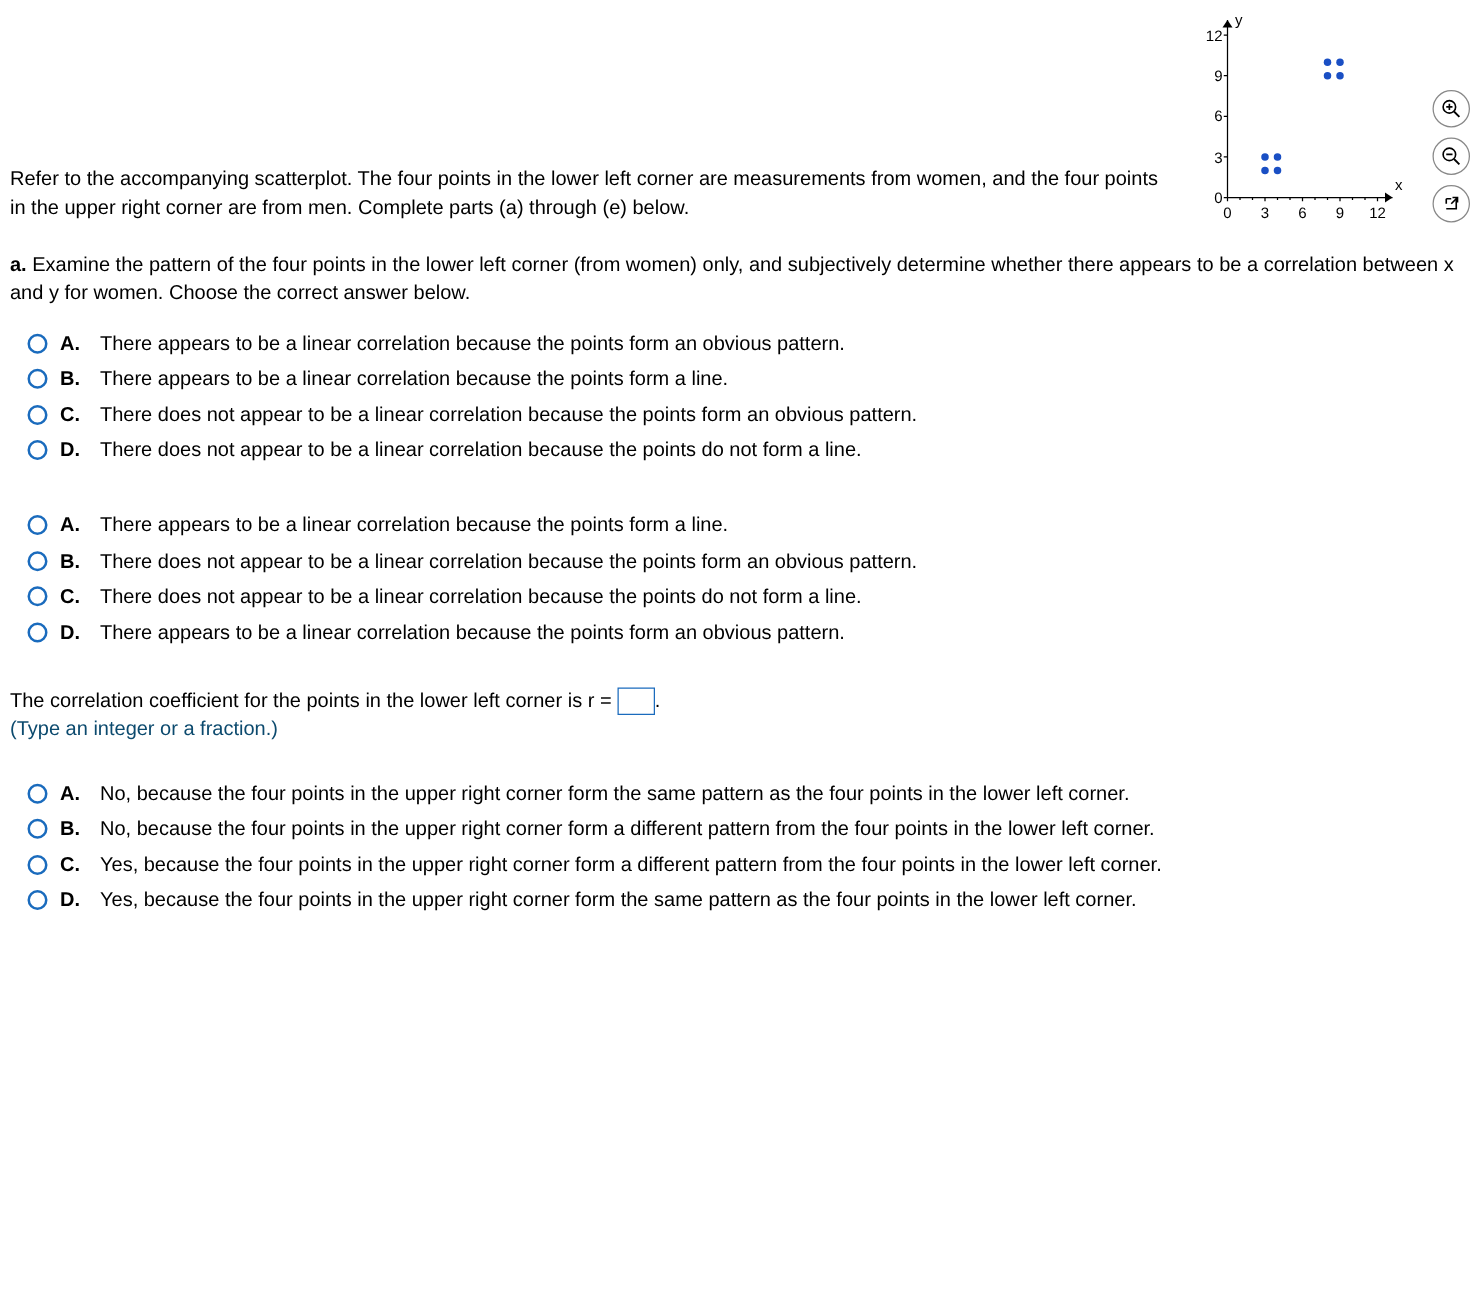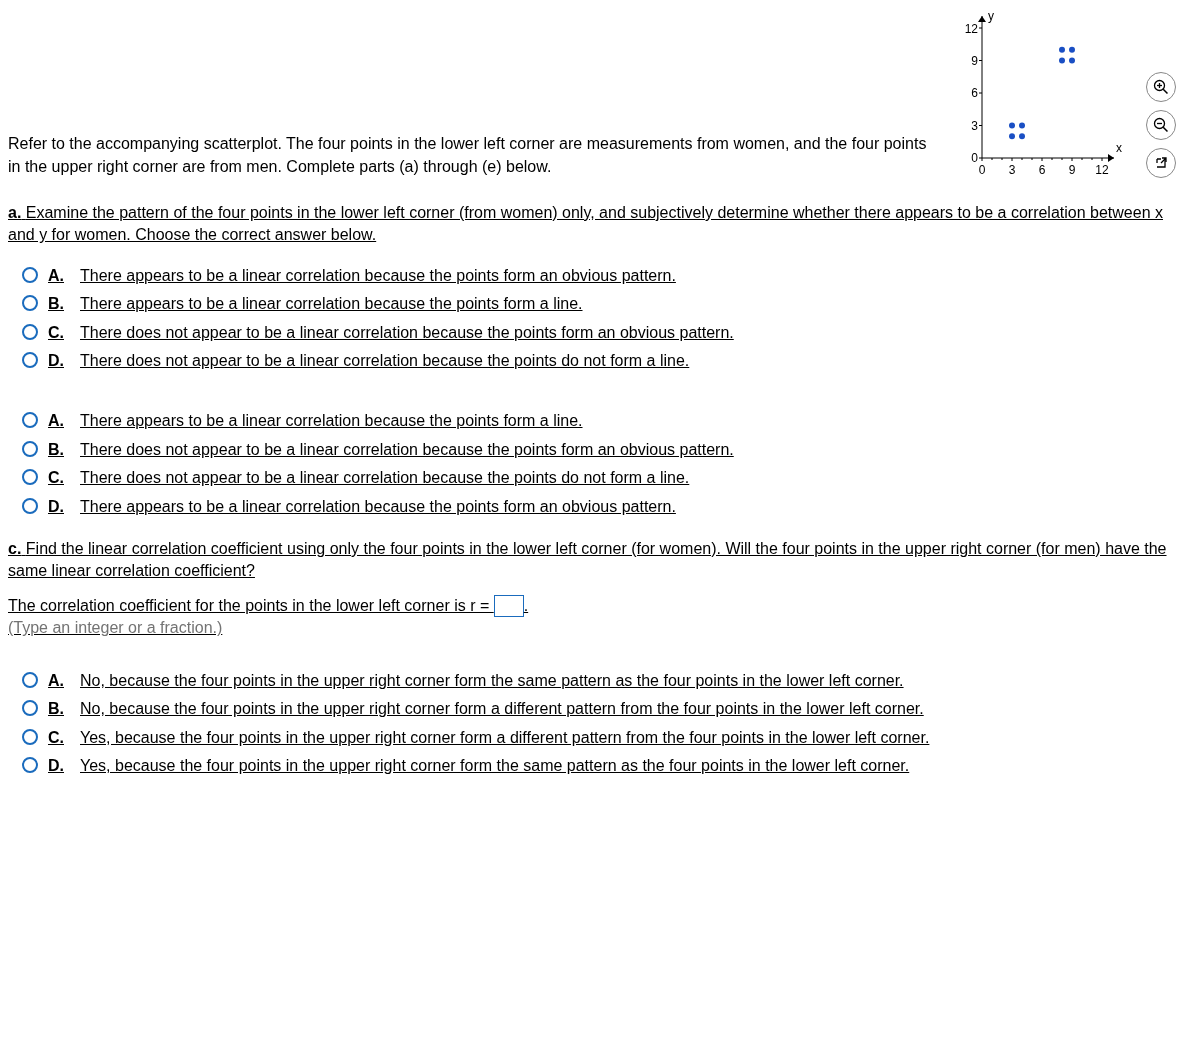--- a/index.html
+++ b/index.html
@@ -36,21 +36,21 @@
     height: 28px;
     border: 1px solid #888;
     border-radius: 50%;
     display: flex;
     align-items: center;
     justify-content: center;
     background: #fff;
     cursor: pointer;
   }
   .part-label { font-weight: bold; }
-  .question-block { margin-bottom: 20px; text-decoration: underline; }
+  .question-block { margin-bottom: 20px; }
   .option-row {
     display: flex;
     align-items: flex-start;
     gap: 10px;
     margin: 6px 0 6px 14px;
   }
   .radio {
     appearance: none;
     width: 16px;
     height: 16px;
@@ -62,21 +62,21 @@
   }
   .opt-letter { font-weight: bold; margin-right: 4px; min-width: 18px;}
   .inline-input {
     width: 24px;
     height: 20px;
     border: 1px solid #1a6bbd;
     font-size: 15px;
     padding: 0 2px;
     vertical-align: middle;
   }
-  .hint { color: #737373; }
+  .hint { color: #0c4a6e; }
   svg { display:block; }
 </style>
 </head>
 <body>
 
 <div class="top-row">
   <div class="intro">Refer to the accompanying scatterplot. The four points in the lower left corner are measurements from women, and the four points in the upper right corner are from men. Complete parts (a) through (e) below.</div>
 
   <div class="chart-box">
     <svg width="180" height="170" viewBox="0 0 180 170">
@@ -212,24 +212,20 @@
     <span>There does not appear to be a linear correlation because the points do not form a line.</span>
   </div>
   <div class="option-row">
     <input type="radio" class="radio" style="">
     <span class="opt-letter">D.</span>
     <span>There appears to be a linear correlation because the points form an obvious pattern.</span>
   </div>
 </div>
 
 <div class="question-block">
-  <div>
-    <span class="part-label">c.</span>
-    <span>Find the linear correlation coefficient using only the four points in the lower left corner (for women). Will the four points in the upper right corner (for men) have the same linear correlation coefficient?</span>
-  </div>
   <div style="height:12px"></div>
   <div>
     <span>The correlation coefficient for the points in the lower left corner is r = </span><input class="inline-input" style=""><span>.</span>
   </div>
   <div class="hint">(Type an integer or a fraction.)</div>
   <div style="height:12px"></div>
   <div style="height:12px"></div>
   <div class="option-row">
     <input type="radio" class="radio" style="">
     <span class="opt-letter">A.</span>

